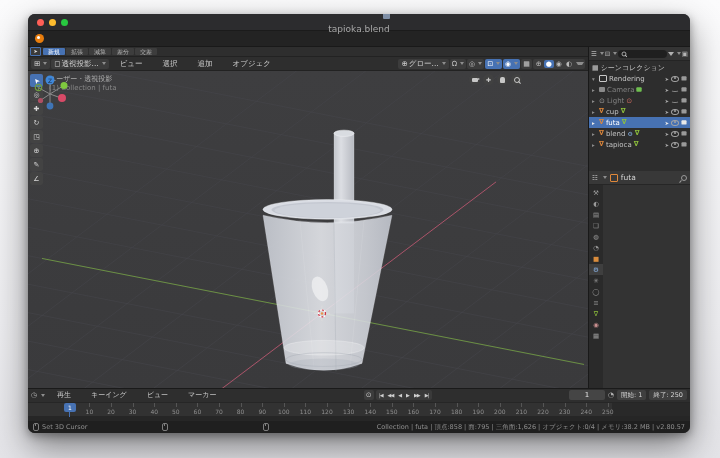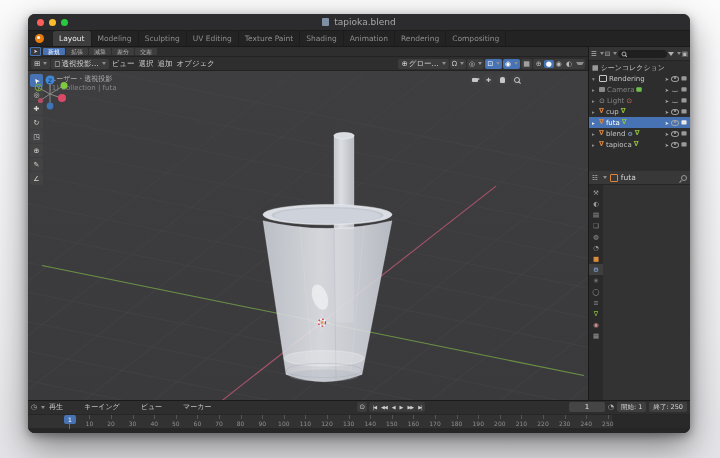--- a/index.html
+++ b/index.html
@@ -14,21 +14,21 @@
     border-radius:7px;overflow:hidden;background:#2a2a2a;
     box-shadow:0 14px 34px rgba(0,0,0,.45),0 3px 10px rgba(0,0,0,.35);
     display:flex;flex-direction:column;
   }
   
   .titlebar{height:16px;background:#2c2c2e;border-bottom:1px solid #1b1b1b;position:relative;
     display:flex;align-items:center;justify-content:center;flex:0 0 auto;}
   .lights{position:absolute;left:9px;top:4.5px;display:flex;gap:5px;}
   .light{width:7px;height:7px;border-radius:50%;}
   .light.r{background:#ff5f57}.light.y{background:#febc2e}.light.g{background:#28c840}
-  .wtitle{font-size:9px;color:#a8a8a8;display:flex;align-items:center;gap:5px;}
+  .wtitle{font-size:9px;color:#a8a8a8;display:flex;align-items:flex-end;gap:5px;flex-direction:column;}
   .docicon{width:7px;height:8px;background:#7f8fa6;border-radius:1px;display:inline-block}
   
   .topbar{height:15px;background:#232323;display:flex;align-items:center;font-size:8px;
     color:#bdbdbd;flex:0 0 auto;padding:0 4px;border-bottom:1px solid #191919;}
   .blogo{width:9px;height:9px;border-radius:50%;background:#e87d0d;position:relative;margin:0 3px;flex:none}
   .blogo:after{content:"";position:absolute;left:2px;top:2px;width:3px;height:3px;border-radius:50%;background:#fff}
   .menu-item{padding:0 4px;cursor:default;white-space:nowrap}
   .ws-tabs{display:flex;align-items:stretch;height:100%;margin-left:6px;font-size:7.5px;color:#8e8e8e}
   .ws-tab{padding:2px 6px;border-right:1px solid #1c1c1c;display:flex;align-items:center;white-space:nowrap}
   .ws-tab.active{background:#3d3d3d;color:#e8e8e8;border-radius:3px 3px 0 0}
@@ -41,21 +41,21 @@
   .toolsettings{height:9px;background:#2e2e2e;border-bottom:1px solid #222;display:flex;align-items:center;
     padding-left:2px;gap:1px;flex:0 0 auto}
   .ts-icon{width:9px;height:7px;background:#3a3a3a;border:1px solid #4772b3;border-radius:1px;
     color:#ddd;font-size:5px;line-height:6px;text-align:center}
   .ts-tab{font-size:6px;line-height:7px;height:7px;padding:0 5px;background:#3d3d3d;color:#b5b5b5;border-radius:1px;margin-left:1px}
   .ts-tab.active{background:#4772b3;color:#fff}
   
   .vphead{height:13px;background:#2e2e2e;border-bottom:1px solid #222;display:flex;align-items:center;
     font-size:7.5px;color:#cfcfcf;padding:0 3px;gap:1px;flex:0 0 auto}
   .vbtn{display:flex;align-items:center;background:#3c3c3c;border-radius:2px;height:10px;padding:0 3px;gap:1px;white-space:nowrap}
-  .vmenu{padding:0 2px;white-space:nowrap}
+  .vmenu{padding:0 10px;white-space:nowrap}
   .vph-right{margin-left:auto;display:flex;align-items:center;gap:1px}
   .vtog{display:flex;align-items:center;height:10px;padding:0 2px;border-radius:2px;background:#3c3c3c;color:#c5c5c5;font-size:7px;gap:1px}
   .vtog.blue{background:#4772b3;color:#fff}
   .shadegrp{display:flex;background:#3c3c3c;border-radius:2px;height:10px;align-items:center;padding:0 1px}
   .shadegrp span{font-size:7px;padding:0 2px;color:#b9b9b9}
   .shadegrp span.active{background:#4772b3;border-radius:2px;color:#fff}
   
   .canvas{flex:1;position:relative;background:linear-gradient(180deg,#3e3e40 0%,#3a3a3c 100%);min-height:0}
   .canvas svg{position:absolute;inset:0}
   .vp-label{position:absolute;left:21px;top:4px;font-size:7px;color:#b4b4b4;line-height:9px;pointer-events:none}
@@ -149,31 +149,20 @@
       <span class="light g"></span>
     </div>
     <div class="wtitle">
       <span class="docicon"></span>
       <span>tapioka.blend</span>
     </div>
   </div>
 
   <div class="topbar">
     <span class="blogo"></span>
-    <span class="ws-tabs" id="wstabs">
-        <span class="ws-tab active">Layout</span>
-        <span class="ws-tab">Modeling</span>
-        <span class="ws-tab">Sculpting</span>
-        <span class="ws-tab">UV Editing</span>
-        <span class="ws-tab">Texture Paint</span>
-        <span class="ws-tab">Shading</span>
-        <span class="ws-tab">Animation</span>
-        <span class="ws-tab">Rendering</span>
-        <span class="ws-tab">Compositing</span>
-      </span>
 
   </div>
 
   <div class="main">
 
     <div class="leftcol">
       <div class="toolsettings">
         <span class="ts-icon">➤</span>
         <span id="tsmodes" style="display:flex">
             <span class="ts-tab active">新規</span>
@@ -520,21 +509,21 @@
             </div>
         </div>
       </div>
     </div>
   </div>
 
   <div class="timeline">
     <div class="tlhead">
       <span style="font-size:7px;color:#b5b5b5">◷</span>
         <span class="caret"></span>
-      <span id="tlmenus" style="display:flex;gap:17px">
+      <span id="tlmenus" style="display:flex;gap:0">
           <span class="vmenu">再生</span>
           <span class="vmenu">キーイング</span>
           <span class="vmenu">ビュー</span>
           <span class="vmenu">マーカー</span>
         </span>
       <span class="tl-center">
         <span class="vtog">
             <span>⊙</span>
           </span>
         <span class="pbgroup" id="playback">
@@ -614,14 +603,21 @@
         <div class="tickmark" style="left: 536.64px;"></div>
         <div class="ticklabel" style="left: 536.64px;">230</div>
         <div class="tickmark" style="left: 558.24px;"></div>
         <div class="ticklabel" style="left: 558.24px;">240</div>
         <div class="tickmark" style="left: 579.84px;"></div>
         <div class="ticklabel" style="left: 579.84px;">250</div>
       </div>
     <div class="tlbottom"></div>
   </div>
 
+  <div class="statusbar">
+    <span class="mouseicon"></span>
+    <span>Set 3D Cursor</span>
+    <span class="mouseicon mi2"></span>
+    <span class="mouseicon mi3"></span>
+    <span class="sb-right">Collection | futa | 頂点:858 | 面:795 | 三角面:1,626 | オブジェクト:0/4 | メモリ:38.2 MB | v2.80.57</span>
+  </div>
 
 </div>
 
 </body></html>

